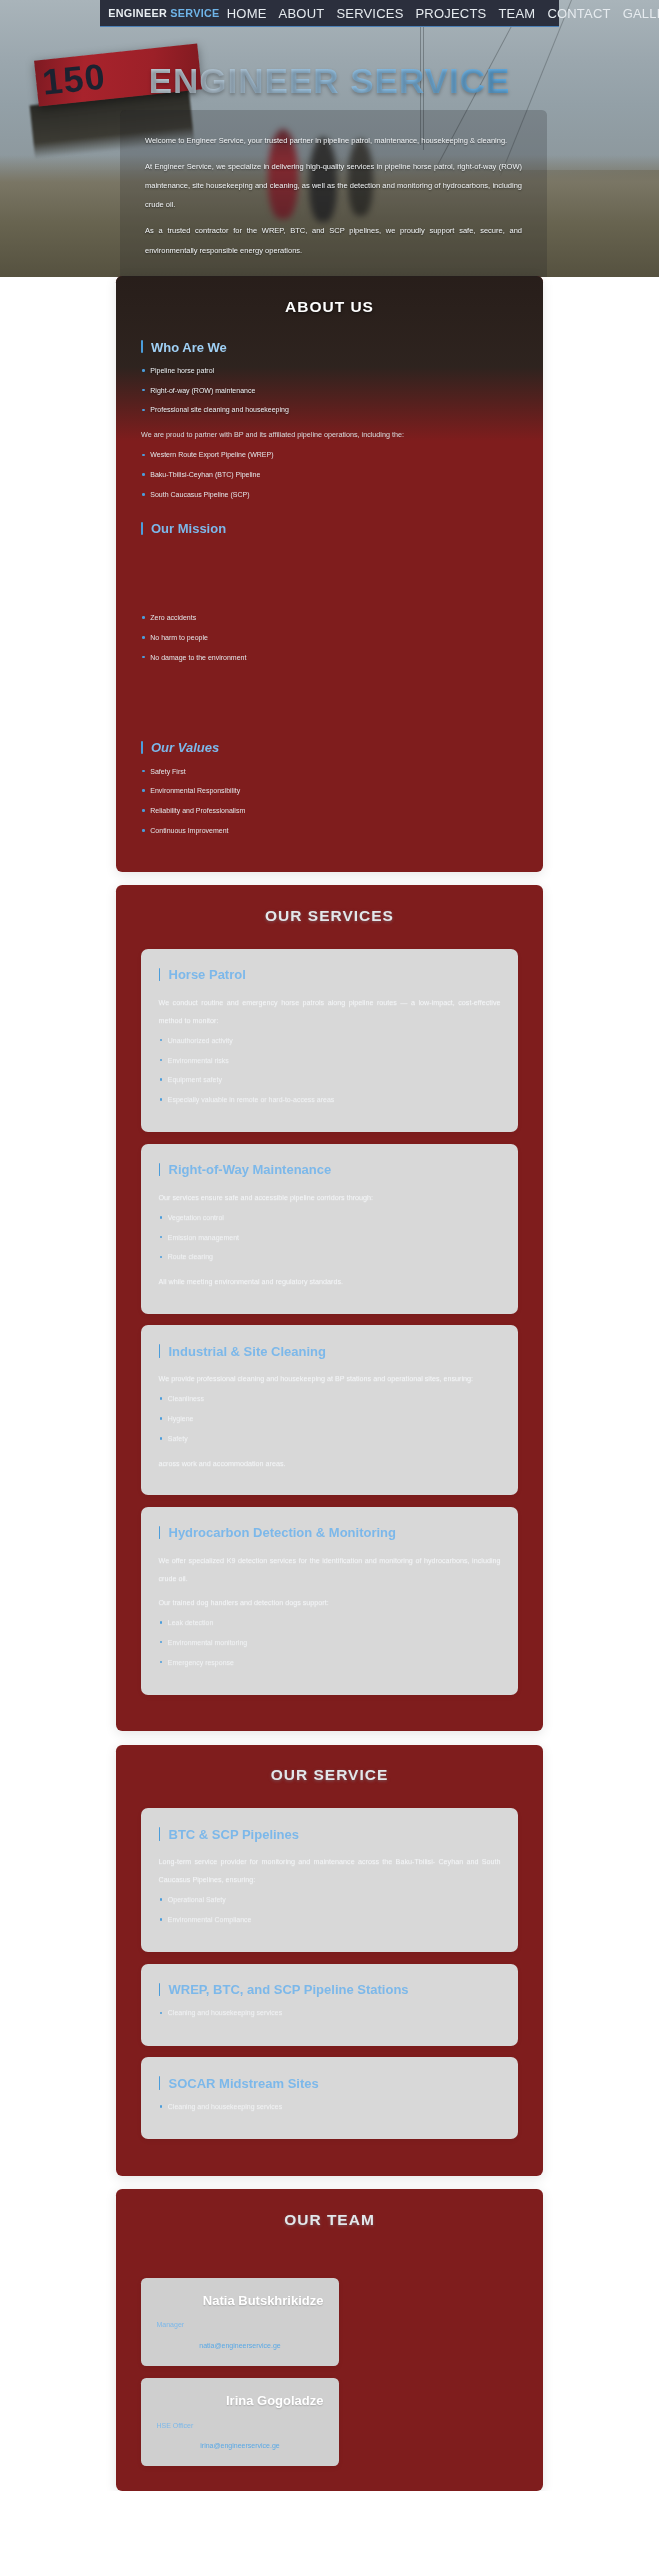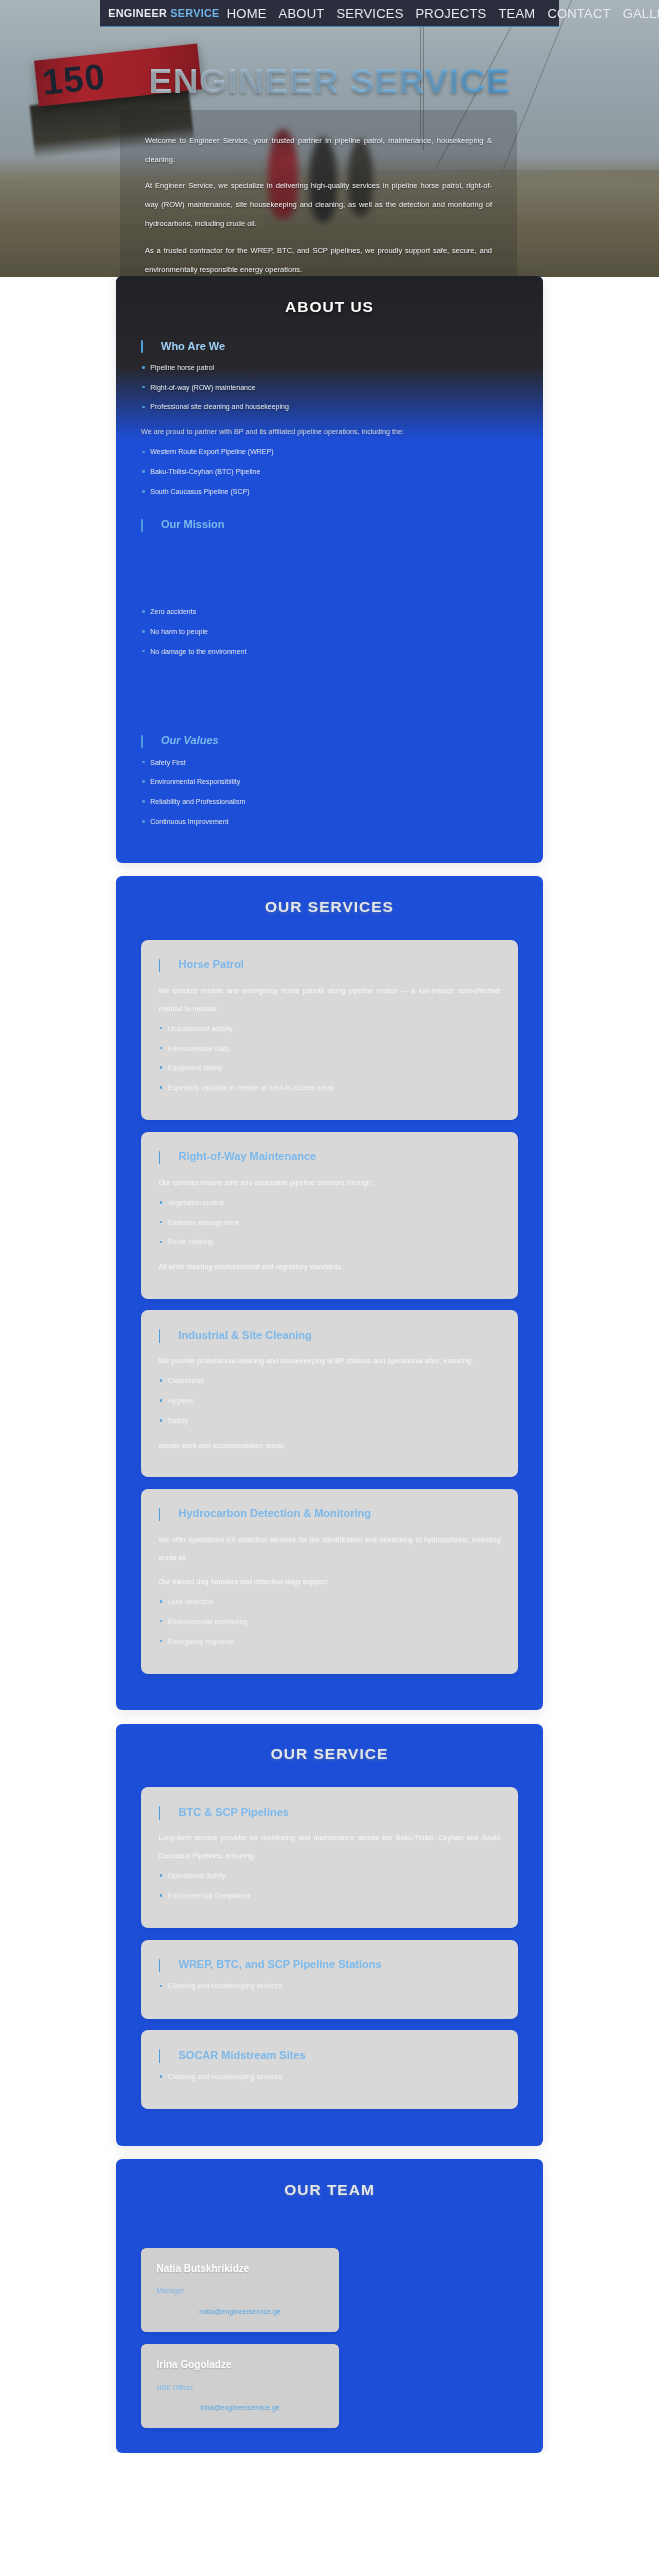--- a/index.html
+++ b/index.html
@@ -110,39 +110,39 @@
     position: absolute; left: 0; top: 61px; width: 659px;
     text-align: center; z-index: 10;
     font-size: 35px; font-weight: bold; letter-spacing: 1px;
     background: linear-gradient(90deg, #cfd6da 0%, #b9c6d0 28%, #8fc0e4 55%, #5aa7de 80%, #3f93d0 100%);
     -webkit-background-clip: text; background-clip: text; color: transparent;
     text-shadow: 0 1.5px 3.6px rgba(0,0,0,.25);
   }
 
   .hero-card {
     position: absolute; left: 120px; top: 110px;
-    width: 397px; min-height: 165px;
+    width: 427px; min-height: 165px;
     background: rgba(30,33,38,.22);
     backdrop-filter: blur(0.5px);
     border-radius: 5.2px;
     padding: 20.6px 25px 18.5px 25px;
     z-index: 12;
   }
   .hero-card p {
     color: #f2f5f7; font-size: 7.5px; line-height: 2.55;
     text-align: justify; margin-bottom: 7.2px;
     text-shadow: 0 0.5px 1.5px rgba(0,0,0,.5);
   }
 
   
   .section {
     position: relative;
     margin: 0 auto;
     width: 427px;
-    background: #1d4ed8;
+    background: #7f1d1d;
     border-radius: 6.2px;
     box-shadow: 0 2.1px 11.3px rgba(0,0,0,.10);
     padding: 21.6px 25px 25px 25px;
   }
   .section-gap { height: 13.4px; }
 
   .section-title {
     text-align: center;
     font-size: 15.5px; font-weight: bold; letter-spacing: 1px;
     color: #e3e7ea;
@@ -156,22 +156,22 @@
     left: 0; top: 0; width: 427px; height: 165px;
     background: linear-gradient(180deg, rgba(33,30,26,.93) 0%, rgba(40,36,31,.93) 55%, rgba(55,50,43,0) 100%);
     border-radius: 6.2px 6.2px 0 0;
     pointer-events: none;
   }
   .about-band-title { color: #ffffff !important; text-shadow: 0 1px 3.1px rgba(0,0,0,.6) !important; }
 
   .sub-head {
     position: relative;
     color: #7cb8ea;
-    font-size: 11px; font-weight: bold;
-    padding-left: 20px;
+    font-size: 13px; font-weight: bold;
+    padding-left: 10px;
     margin: 13.4px 0 11.3px 0;
   }
   .sub-head::before {
     content: ""; position: absolute; left: 0; top: 0.5px;
     width: 1.5px; height: 13.4px; background: #4b9ddb; border-radius: 1px;
   }
   .sub-head.on-dark { color: #9fd0f5; }
 
   .body-text {
     color: #555a60; font-size: 7.2px; line-height: 2.5;
@@ -209,22 +209,22 @@
     display: flex; flex-wrap: wrap; gap: 11.3px;
   }
   .team-card {
     background: #cfcfcf;
     border-radius: 5.2px;
     width: 198px;
     padding: 15.5px 15.5px 17.5px 15.5px;
     box-shadow: 0 1.5px 5.2px rgba(0,0,0,.07);
   }
   .team-name {
-    text-align: left; color: #ffffff; font-weight: bold;
-    font-size: 10px; margin-bottom: 13.4px;
+    text-align: right; color: #ffffff; font-weight: bold;
+    font-size: 13px; margin-bottom: 13.4px;
     text-shadow: 0 0.5px 1.5px rgba(0,0,0,.18);
   }
   .team-role {
     color: #7cb8ea; font-size: 7px; margin-bottom: 13.4px;
   }
   .team-email {
     text-align: center; color: #5aa9e6; font-size: 7px;
     text-decoration: none; display: block;
   }
 </style>

